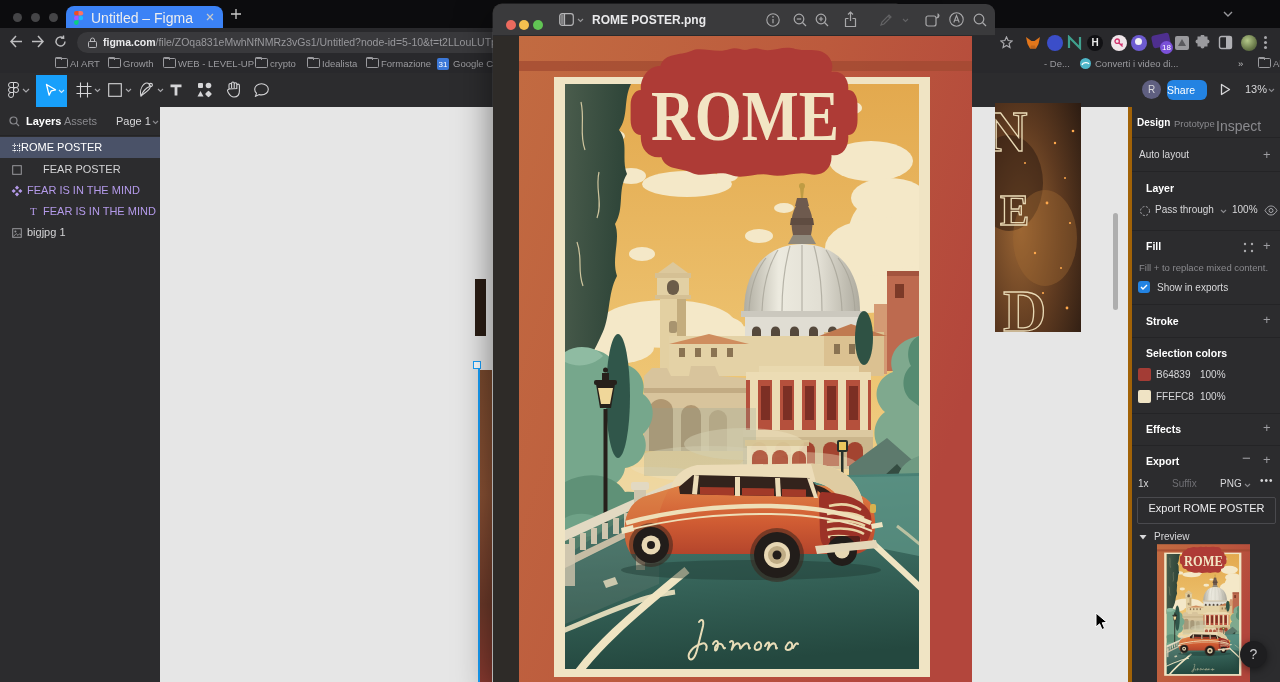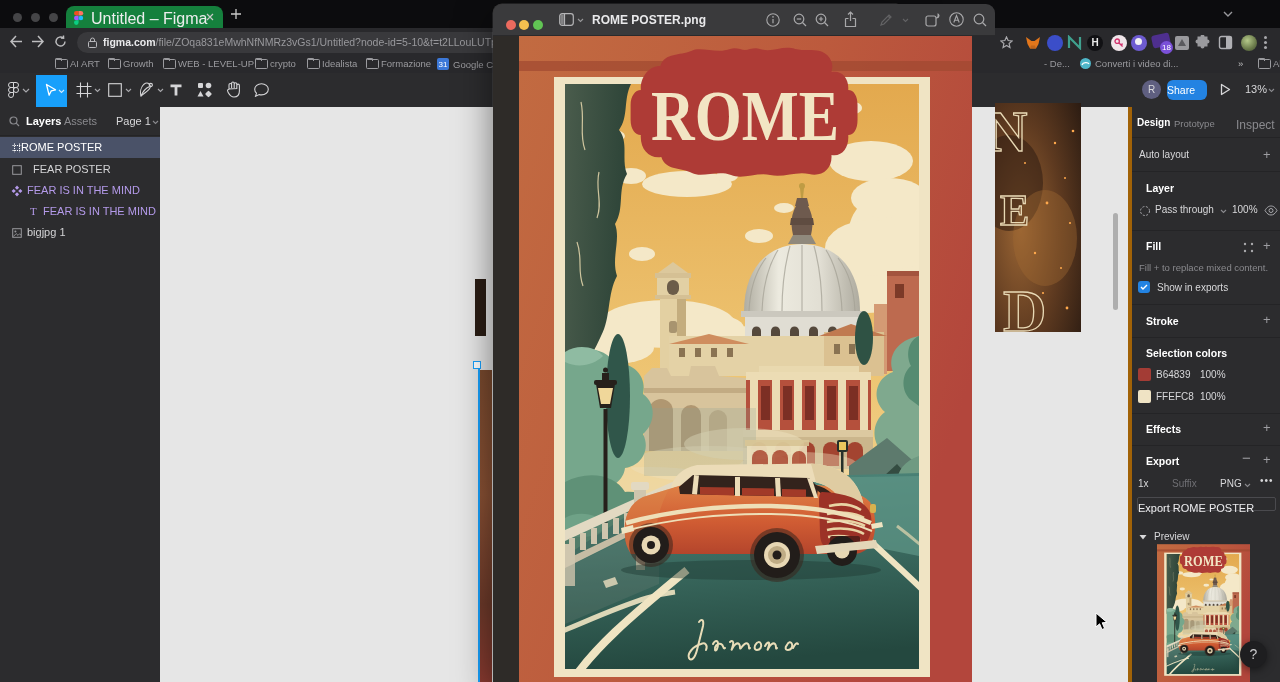--- a/index.html
+++ b/index.html
@@ -2,25 +2,25 @@
 <html><head>
 <meta charset="utf-8">
 <style>
 * { margin:0; padding:0; box-sizing:border-box; }
 html,body { width:1280px; height:682px; overflow:hidden; background:#1c1c1e; font-family:"Liberation Sans",sans-serif; }
 #stage { position:relative; width:1280px; height:682px; }
 .abs { position:absolute; }
 
 #tabbar { position:absolute; left:0; top:0; width:1280px; height:28px; background:#0c0c0e; }
 .tldot { position:absolute; top:13px; width:9px; height:9px; border-radius:50%; background:#454547; }
-#tab { position:absolute; left:66px; top:6px; width:157px; height:22px; background:#15803d; border-radius:8px 8px 0 0; color:#ededee; font-size:16px; }
+#tab { position:absolute; left:66px; top:6px; width:157px; height:22px; background:#3b82f6; border-radius:8px 8px 0 0; color:#ededee; font-size:14px; }
 #urlrow { position:absolute; left:0; top:28px; width:1280px; height:28px; background:#29292c; }
 #urlpill { position:absolute; left:77px; top:3.5px; width:840px; height:21px; background:#39393c; border-radius:11px; color:#98989c; font-size:10.5px; line-height:21px; white-space:nowrap; overflow:hidden; }
 #bookrow { position:absolute; left:0; top:56px; width:1280px; height:17px; background:#29292c; color:#9b9b9f; font-size:9.5px; }
-.bk { position:absolute; top:2px; display:flex; align-items:center; gap:4px; white-space:nowrap;padding-left:46px; }
+.bk { position:absolute; top:2px; display:flex; align-items:flex-start; gap:4px; white-space:nowrap;padding-left:46px; }
 .folder { width:11px; height:9px; position:relative; display:inline-block; flex:none; }
 .folder:before { content:""; position:absolute; left:0; top:0; width:11px; height:8px; border:1px solid #9b9b9f; border-radius:1.5px; }
 .folder:after { content:""; position:absolute; left:0; top:-1.5px; width:4.5px; height:2.5px; border:1px solid #9b9b9f; border-bottom:none; border-radius:1.5px 1.5px 0 0; }
 
 #ftoolbar { position:absolute; left:0; top:73px; width:1280px; height:34px; background:#2c2c2e; }
 #seltool { position:absolute; left:36px; top:2px; width:31px; height:32px; background:#18a0fb; }
 
 #lpanel { position:absolute; left:0; top:107px; width:160px; height:575px; background:#2c2c2e; color:#d4d4d6; font-size:11px; }
 #lphead { position:absolute; left:0; top:0; width:160px; height:29px; border-bottom:1px solid #242426; }
 .lrow { position:absolute; left:0; width:160px; height:21px; line-height:21px; }
@@ -228,21 +228,21 @@
     <div class="lrow sel" style="top:30px">
       <svg class="ticn" style="left:12px;top:6px" width="10" height="10" viewBox="0 0 10 10">
           <path d="M2.5,0.5 V9.5 M7.5,0.5 V9.5 M0.5,2.5 H9.5 M0.5,7.5 H9.5" stroke="#fff" stroke-width="1" stroke-dasharray="1.2 1"></path>
         </svg>
       <span style="margin-left:21px;color:#fff">ROME POSTER</span>
     </div>
     <div class="lrow" style="top:51.5px">
       <svg class="ticn" style="left:12px;top:6px" width="10" height="10" viewBox="0 0 10 10">
           <rect x="0.7" y="0.7" width="8.6" height="8.6" fill="none" stroke="#98989c" stroke-width="1"></rect>
         </svg>
-      <span style="margin-left:33px">FEAR POSTER</span>
+      <span style="margin-left:43px">FEAR POSTER</span>
     </div>
     <div class="lrow purp" style="top:72.5px">
       <svg class="ticn" style="left:11px;top:5px" width="12" height="12" viewBox="0 0 12 12">
           <g fill="#b49aea">
             <path d="M6,0.6 L8.1,2.7 L6,4.8 L3.9,2.7 Z"></path>
             <path d="M6,7.2 L8.1,9.3 L6,11.4 L3.9,9.3 Z"></path>
             <path d="M2.7,3.9 L4.8,6 L2.7,8.1 L0.6,6 Z"></path>
             <path d="M9.3,3.9 L11.4,6 L9.3,8.1 L7.2,6 Z"></path>
           </g>
         </svg>
@@ -312,21 +312,21 @@
       </svg>
     <span class="abs" style="left:117px;top:10px;color:#d8d8da;font-size:11px">13%</span>
     <svg class="abs" style="left:140px;top:15px" width="7" height="5" viewBox="0 0 7 5">
         <path d="M1,1 L3.5,3.5 L6,1" stroke="#8a8a8e" stroke-width="1.1" fill="none"></path>
       </svg>
   </div>
 
   <div id="rpanel">
     <span class="rp-t" style="left:5px;top:10px;color:#fff;font-weight:bold">Design</span>
     <span class="rp-g" style="left:42px;top:11px;font-size:9.5px">Prototype</span>
-    <span class="rp-g" style="left:104px;top:11px;font-size:12px">Inspect</span>
+    <span class="rp-g" style="left:84px;top:11px;font-size:14px">Inspect</span>
     <div class="rp-div" style="top:30px"></div>
     <span class="rp-t" style="left:7px;top:42px">Auto layout</span>
     <span class="pl" style="left:131px;top:40px">+</span>
     <div class="rp-div" style="top:64px"></div>
     <span class="rp-h" style="left:14px;top:75px">Layer</span>
     <svg class="abs" style="left:7px;top:98px" width="12" height="12" viewBox="0 0 12 12">
         <circle cx="6" cy="6" r="4.5" fill="none" stroke="#a8a8ac" stroke-width="1" stroke-dasharray="2 1.6"></circle>
       </svg>
     <span class="rp-t" style="left:23px;top:97px">Pass through</span>
     <svg class="abs" style="left:88px;top:102px" width="7" height="5" viewBox="0 0 7 5">
@@ -373,21 +373,21 @@
     <span class="rp-h" style="left:14px;top:348px">Export</span>
     <span class="pl" style="left:110px;top:342px;font-size:15px">−</span>
     <span class="pl" style="left:131px;top:345px">+</span>
     <span class="rp-t" style="left:6px;top:371px">1x</span>
     <span class="rp-g" style="left:40px;top:371px;color:#6f6f73">Suffix</span>
     <span class="rp-t" style="left:88px;top:371px">PNG</span>
     <svg class="abs" style="left:112px;top:376px" width="7" height="5" viewBox="0 0 7 5">
         <path d="M1,1 L3.5,3.5 L6,1" stroke="#8a8a8e" stroke-width="1.1" fill="none"></path>
       </svg>
     <span class="rp-t" style="left:128px;top:368px;letter-spacing:1px;color:#d8d8da">•••</span>
-    <div class="abs" style="left:5px;top:390px;width:139px;height:14px;border:1px solid #4a4a4e;border-radius:2px;text-align:left;line-height:21px;font-size:11px;color:#ececee">Export ROME POSTER</div>
+    <div class="abs" style="left:5px;top:390px;width:139px;height:27px;border:1px solid #4a4a4e;border-radius:2px;text-align:center;line-height:21px;font-size:11px;color:#ececee">Export ROME POSTER</div>
     <svg class="abs" style="left:7px;top:427px" width="8" height="6" viewBox="0 0 8 6">
         <path d="M0.5,1 L7.5,1 L4,5.5 Z" fill="#d8d8da"></path>
       </svg>
     <span class="rp-t" style="left:22px;top:424px">Preview</span>
 
     <div class="abs" style="left:25px;top:437px;width:93px;height:138px;overflow:hidden"><svg width="93" height="140" viewBox="0 0 453 680">
           <use href="#pg0"></use>
         </svg></div>
   </div>
 

